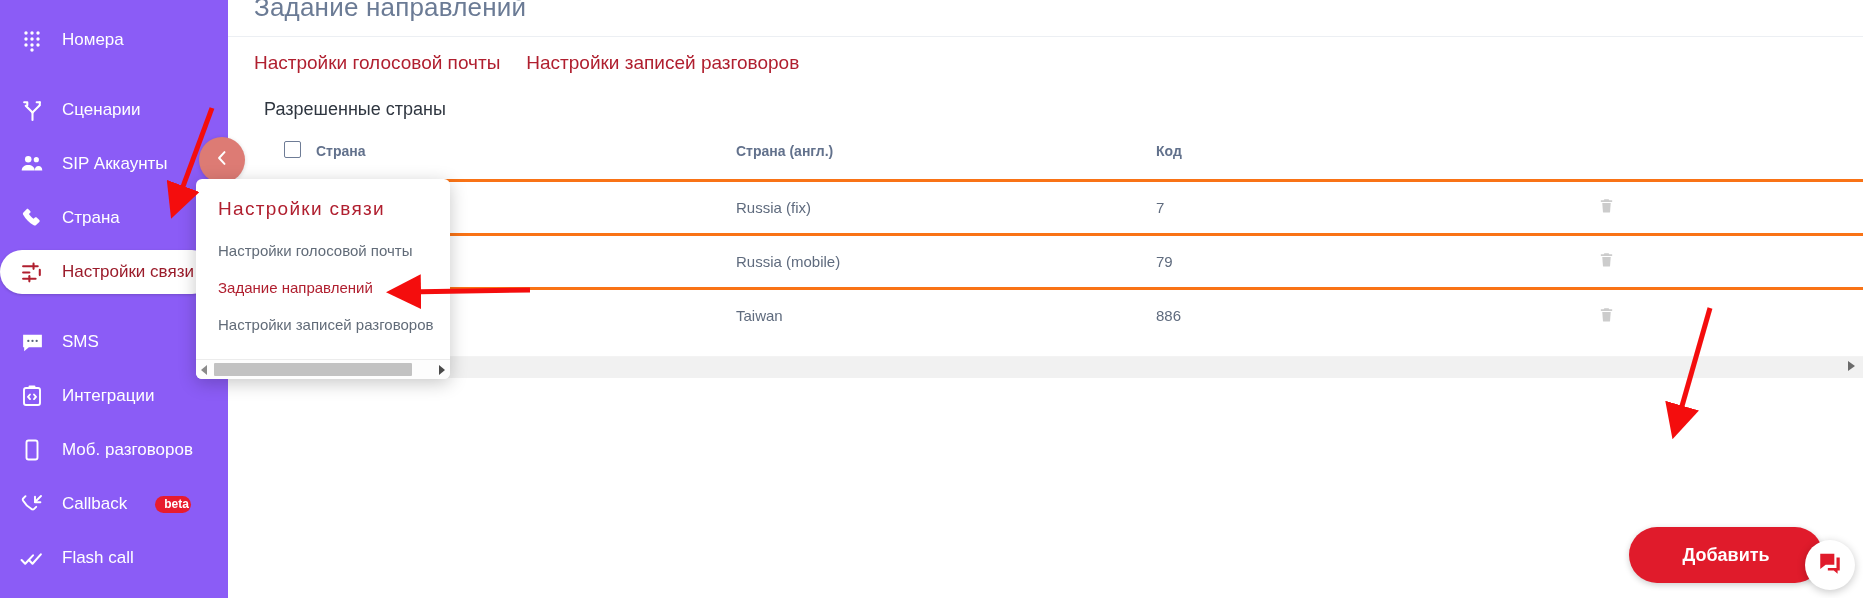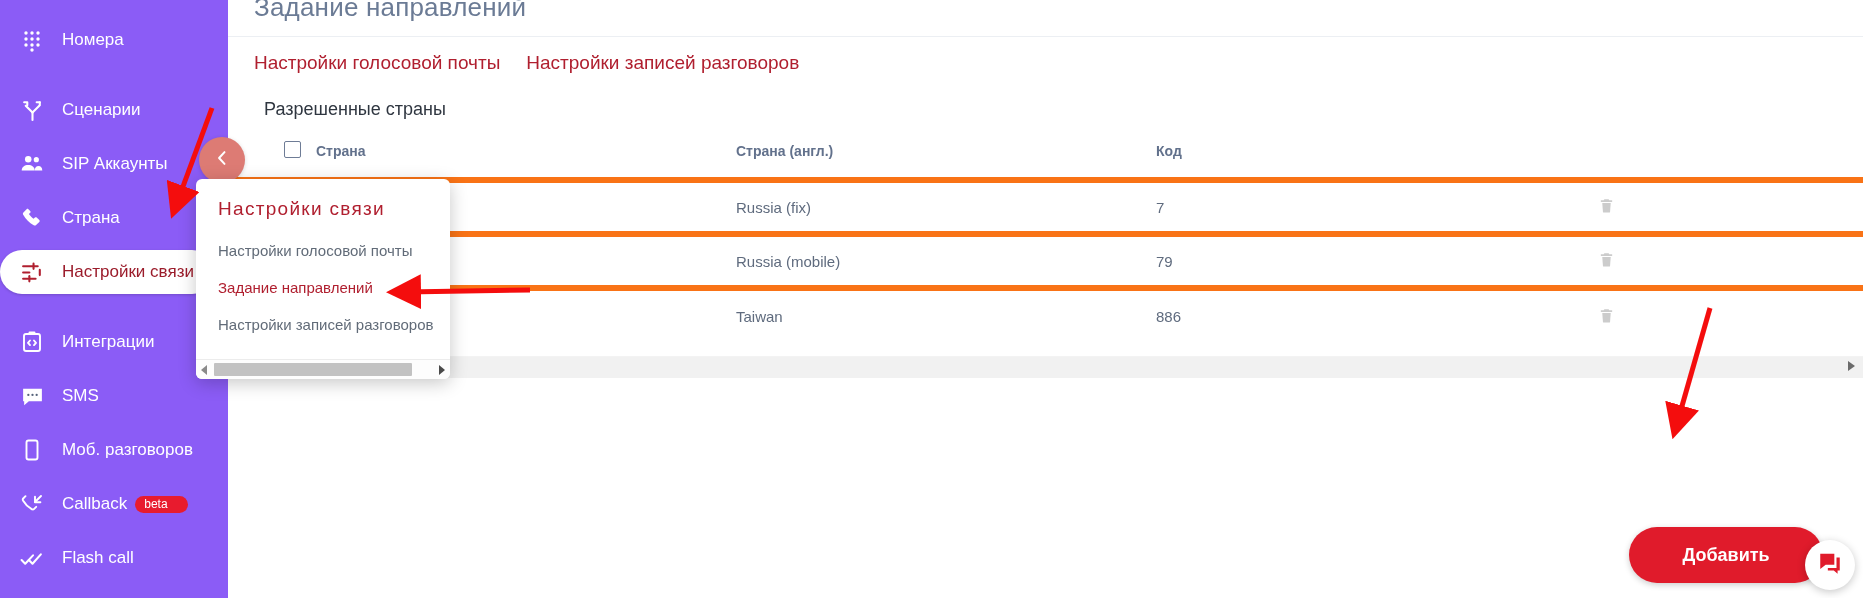--- a/index.html
+++ b/index.html
@@ -43,27 +43,27 @@
     border-radius: 24px;
     color: #9b1c2b;
     margin-right: 14px;
     box-shadow: 0 1px 3px rgba(0,0,0,.18);
   }
   .nav-item.active .nav-ico svg { stroke: #b01f2f; fill: #b01f2f; }
   .nav-gap { height: 16px; }
 
   .beta-badge {
     display: inline-block;
-    margin-left: 8px;
+    margin-left: 28px;
     background: #e81b2e;
     color: #fff;
     font-size: 12px;
-    font-weight: normal;
+    font-weight: bold;
     border-radius: 9px;
-    padding: 2px 20px 3px 9px;
+    padding: 2px 2px 3px 9px;
     line-height: 1;
     vertical-align: middle;
   }
 
   
   .main {
     position: absolute;
     left: 228px; top: 0;
     width: 1635px; height: 598px;
     background: #ffffff;
@@ -123,21 +123,21 @@
     text-align: left;
     padding: 0 0 16px 0;
     height: 40px;
     vertical-align: middle;
   }
   table.grid td {
     font-size: 15px;
     color: #5f6b7e;
     height: 54px;
     vertical-align: middle;
-    border-top: 6px solid #f97316;
+    border-top: 3px solid #f97316;
     padding: 0;
   }
   .col-check { width: 88px; padding-left: 56px !important; }
   .col-country { width: 420px; }
   .col-country-en { width: 420px; }
   .col-code { width: 300px; }
   .col-act { width: 407px; }
 
   .hdr-check { padding-left: 56px !important; }
 
@@ -352,42 +352,42 @@
             <path d="M9 15.5v5"></path>
         </svg>
       </span>
       <span>Настройки связи</span>
     </div>
 
     <div class="nav-gap"></div>
 
     <div class="nav-item">
       <span class="nav-ico">
-        <svg width="24" height="24" viewBox="0 0 24 24" fill="none" stroke="#ffffff" stroke-width="1.9" stroke-linecap="round" stroke-linejoin="round">
-          <rect x="4" y="4" width="16" height="17" rx="2"></rect>
-          <path d="M9.5 4V2.5h5V4"></path>
-          <path d="M10 10.5 8 12.8l2 2.3"></path>
-            <path d="M14 10.5l2 2.3-2 2.3"></path>
-        </svg>
-      </span>
-      <span>Интеграции</span>
-    </div>
-
-    <div class="nav-item">
-      <span class="nav-ico">
         <svg width="25" height="25" viewBox="0 0 24 24" fill="#ffffff">
           <path d="M3 4.5h18v12H8.5L4 20.5v-4H3z"></path>
           <g fill="#56637a">
               <circle cx="8" cy="10.5" r="1.1"></circle>
               <circle cx="12" cy="10.5" r="1.1"></circle>
               <circle cx="16" cy="10.5" r="1.1"></circle>
             </g>
         </svg>
       </span>
       <span>SMS</span>
+    </div>
+
+    <div class="nav-item">
+      <span class="nav-ico">
+        <svg width="24" height="24" viewBox="0 0 24 24" fill="none" stroke="#ffffff" stroke-width="1.9" stroke-linecap="round" stroke-linejoin="round">
+          <rect x="4" y="4" width="16" height="17" rx="2"></rect>
+          <path d="M9.5 4V2.5h5V4"></path>
+          <path d="M10 10.5 8 12.8l2 2.3"></path>
+            <path d="M14 10.5l2 2.3-2 2.3"></path>
+        </svg>
+      </span>
+      <span>Интеграции</span>
     </div>
 
     <div class="nav-item">
       <span class="nav-ico">
         <svg width="24" height="24" viewBox="0 0 24 24" fill="none" stroke="#ffffff" stroke-width="1.9" stroke-linejoin="round">
           <rect x="6.5" y="2.5" width="11" height="19" rx="2"></rect>
         </svg>
       </span>
       <span>Моб. разговоров</span>
     </div>

